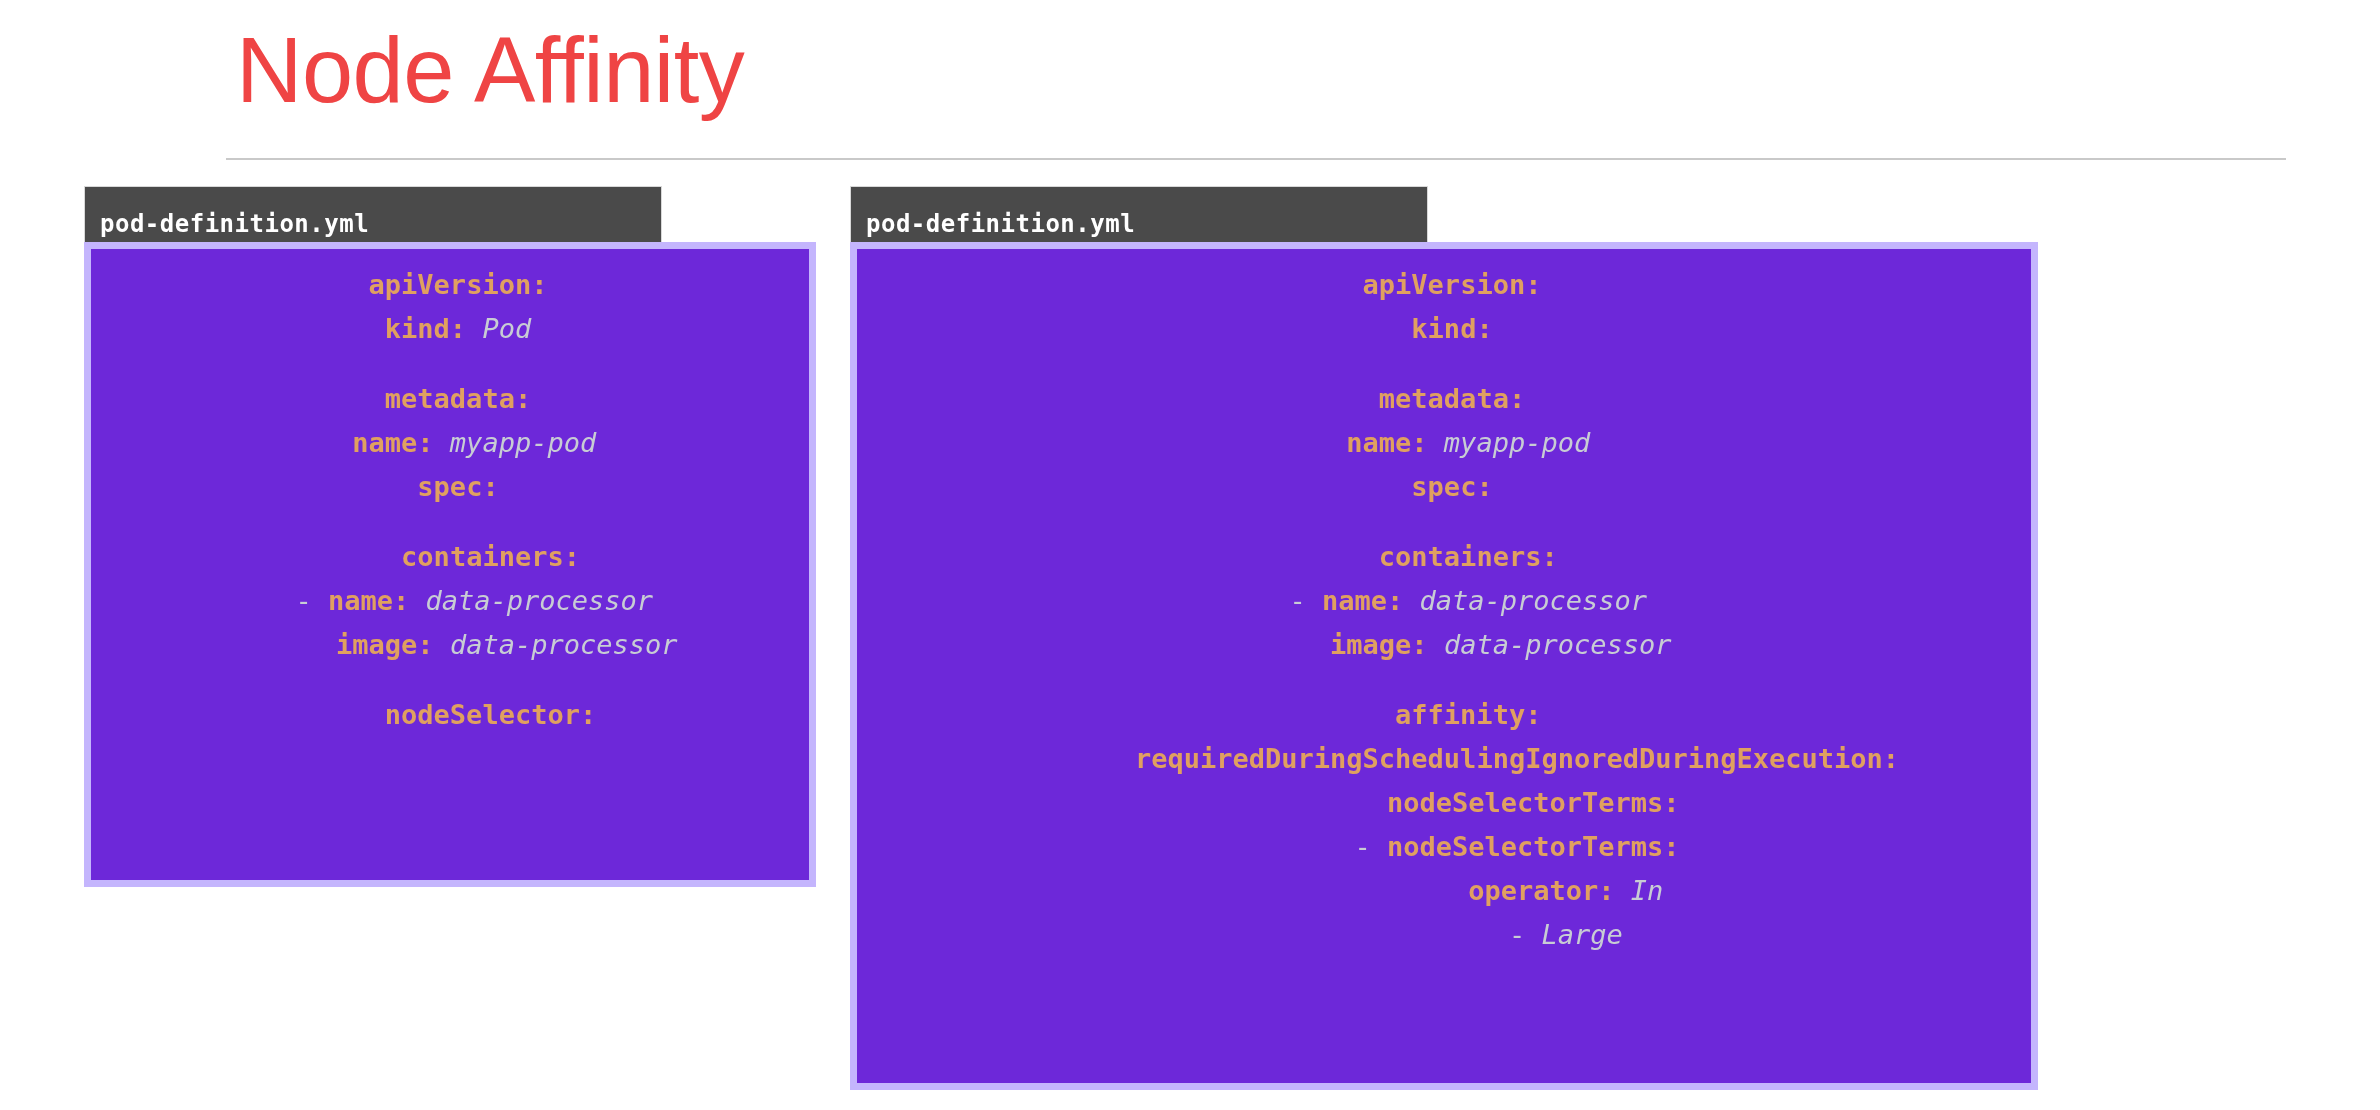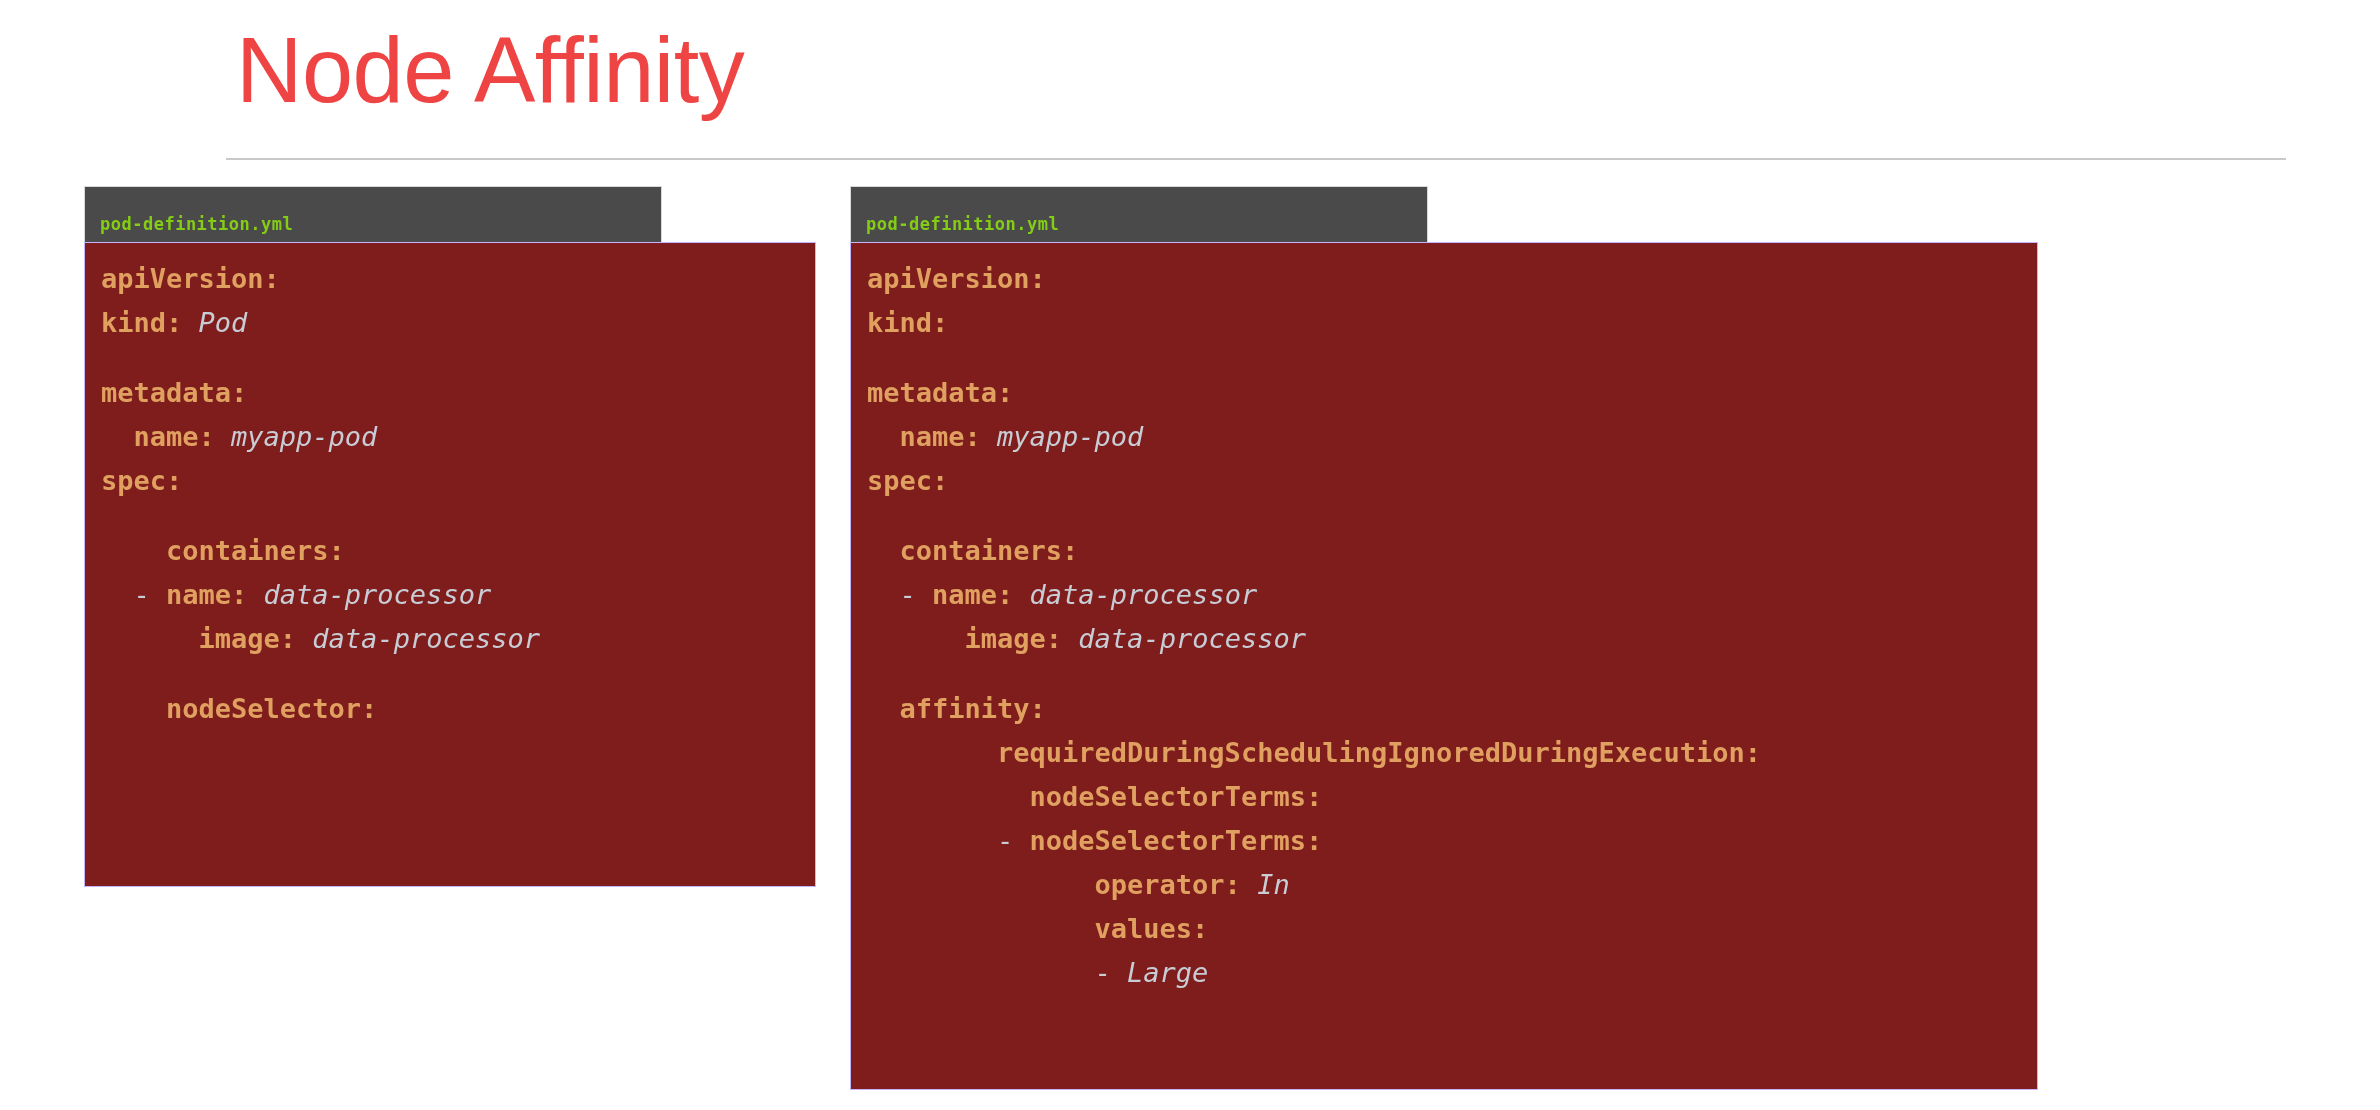--- a/index.html
+++ b/index.html
@@ -47,32 +47,33 @@
     border: 1px solid #d8d8d8;
     border-bottom: none;
     box-sizing: border-box;
     display: flex;
     align-items: center;
     padding-left: 15px;
   }
   .code-header-label {
     font-family: "DejaVu Sans Mono", "Liberation Mono", monospace;
     font-weight: bold;
-    font-size: 17px;
-    color: #84cc16;
+    font-size: 24px;
+    color: #ffffff;
     letter-spacing: 0.5px;
     white-space: nowrap;
     margin-top: 18px;
   }
   .code-body {
     position: absolute;
-    background: #7f1d1d;
-    border: 1px solid #c4b5fd;
+    background: #6d28d9;
+    border: 7px solid #c4b5fd;
     box-sizing: border-box;
     overflow: hidden;
+    text-align: center;
   }
 
   
   .code-lines {
     position: absolute;
     left: 16px;
     top: 14px;
     right: 0;
   }
   .code-line {
@@ -155,17 +156,16 @@
         <div class="code-line blank"> </div>
         <div class="code-line">  <span class="k">containers:</span></div>
         <div class="code-line">  <span class="d">- </span><span class="k">name:</span><span class="v"> data-processor</span></div>
         <div class="code-line">      <span class="k">image:</span><span class="v"> data-processor</span></div>
         <div class="code-line blank"> </div>
         <div class="code-line">  <span class="k">affinity:</span></div>
         <div class="code-line">        <span class="k">requiredDuringSchedulingIgnoredDuringExecution:</span></div>
         <div class="code-line">          <span class="k">nodeSelectorTerms:</span></div>
         <div class="code-line">        <span class="d">- </span><span class="k">nodeSelectorTerms:</span></div>
         <div class="code-line">              <span class="k">operator:</span><span class="v"> In</span></div>
-        <div class="code-line">              <span class="k">values:</span></div>
         <div class="code-line">              <span class="d">- </span><span class="v">Large</span></div>
       </div>
   </div>
 </div>
 
 </body></html>

